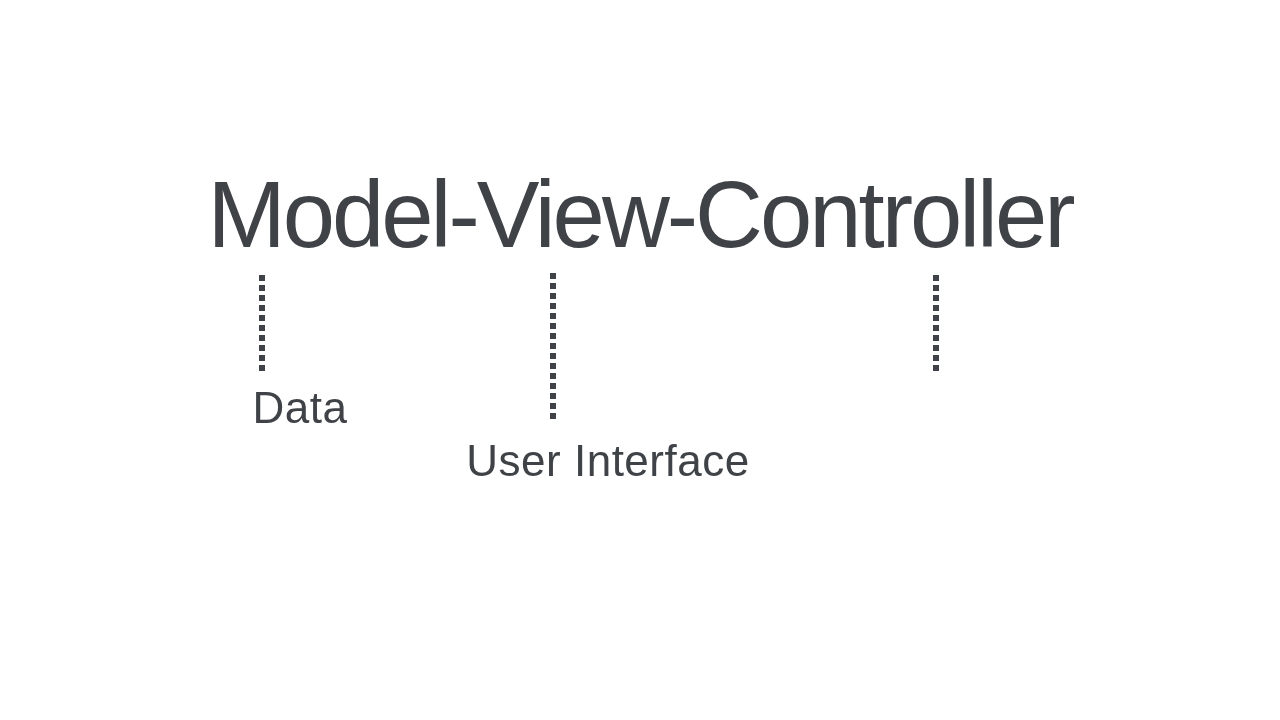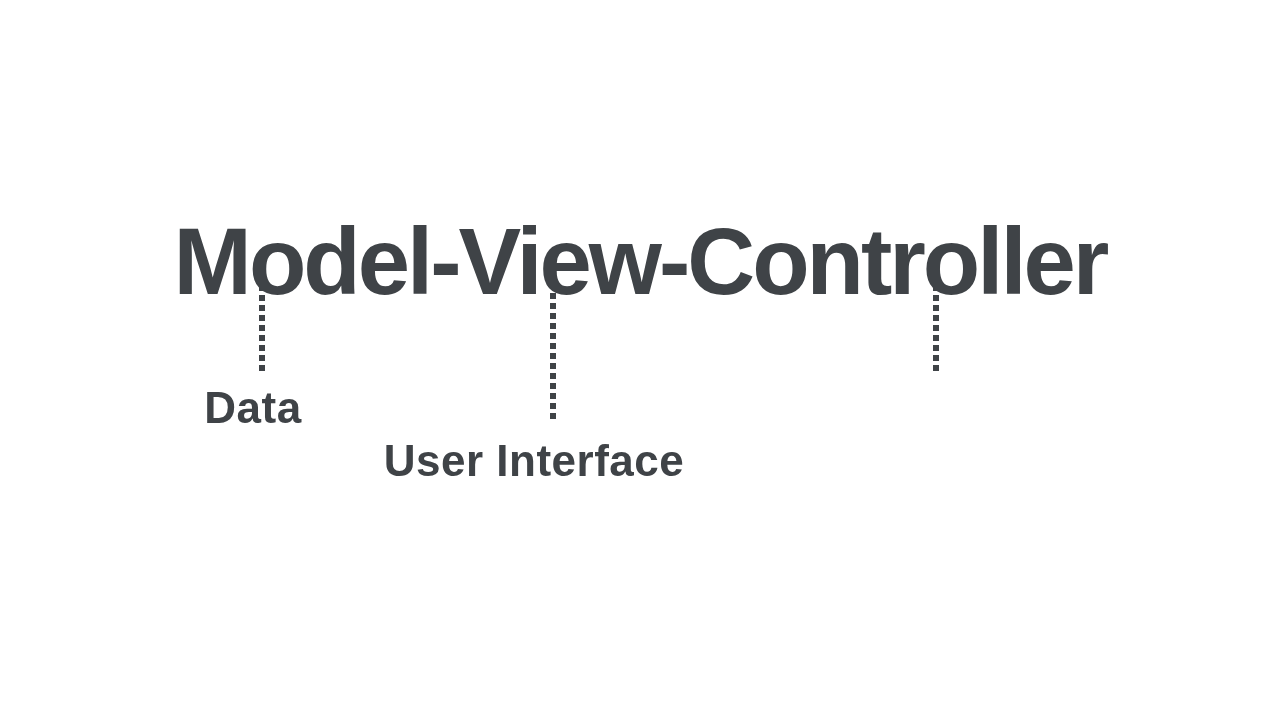--- a/index.html
+++ b/index.html
@@ -21,50 +21,50 @@
     background: var(--bg);
   }
   .title {
     position: absolute;
     left: 0;
     right: 0;
     top: 168px;
     text-align: center;
     font-size: 94px;
     line-height: 1;
-    font-weight: bold;
+    font-weight: normal;
     letter-spacing: -3px;
     color: var(--ink);
     white-space: nowrap;
-    margin-top: 47px;
   }
   .connector {
     position: absolute;
     width: 6px;
     background-image: repeating-linear-gradient(
       to bottom,
       var(--ink) 0px, var(--ink) 6px,
       transparent 6px, transparent 10px
     );
   }
   .c-model      { left: 259px; top: 275px; height: 96px; }
   .c-view       { left: 550px; top: 273px; height: 146px; }
   .c-controller { left: 933px; top: 275px; height: 96px; }
   .label {
     position: absolute;
     transform: translateX(-50%);
     font-size: 44px;
     line-height: 1.1;
-    font-weight: bold;
+    font-weight: normal;
     letter-spacing: 0.5px;
     color: var(--ink);
     white-space: nowrap;
+    margin-left: 47px;
   }
   .l-model      { left: 253px; top: 384px; }
-  .l-view       { left: 534px; top: 437px; }
+  .l-view       { left: 561px; top: 437px; }
   .l-controller { left: 928px; top: 384px; }
 </style>
 </head>
 <body>
 
 <div class="stage">
 
   <h1 class="title">Model-View-Controller</h1>
 
   <div class="connector c-model"></div>

